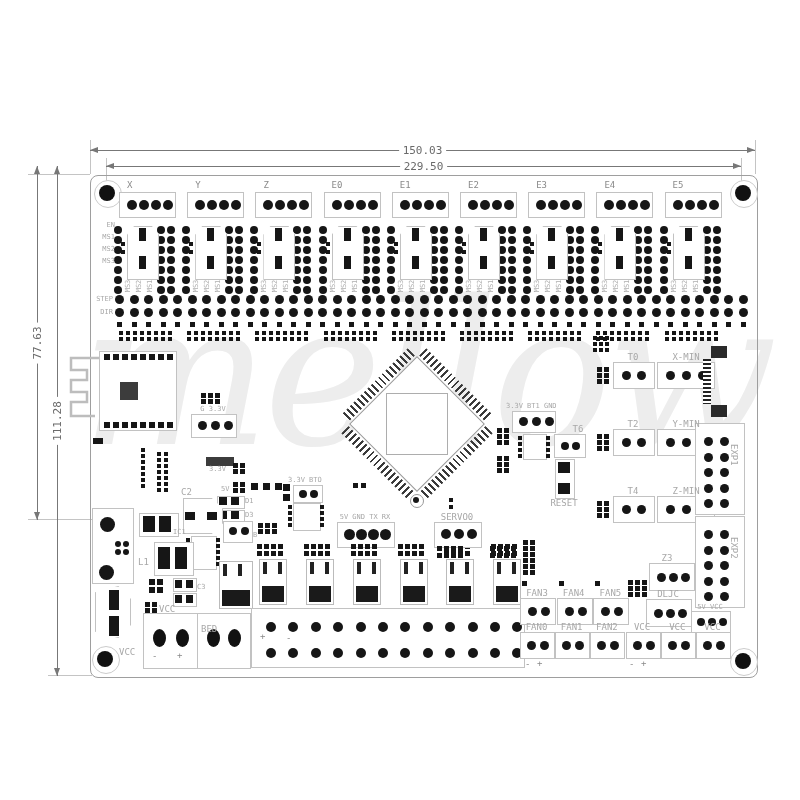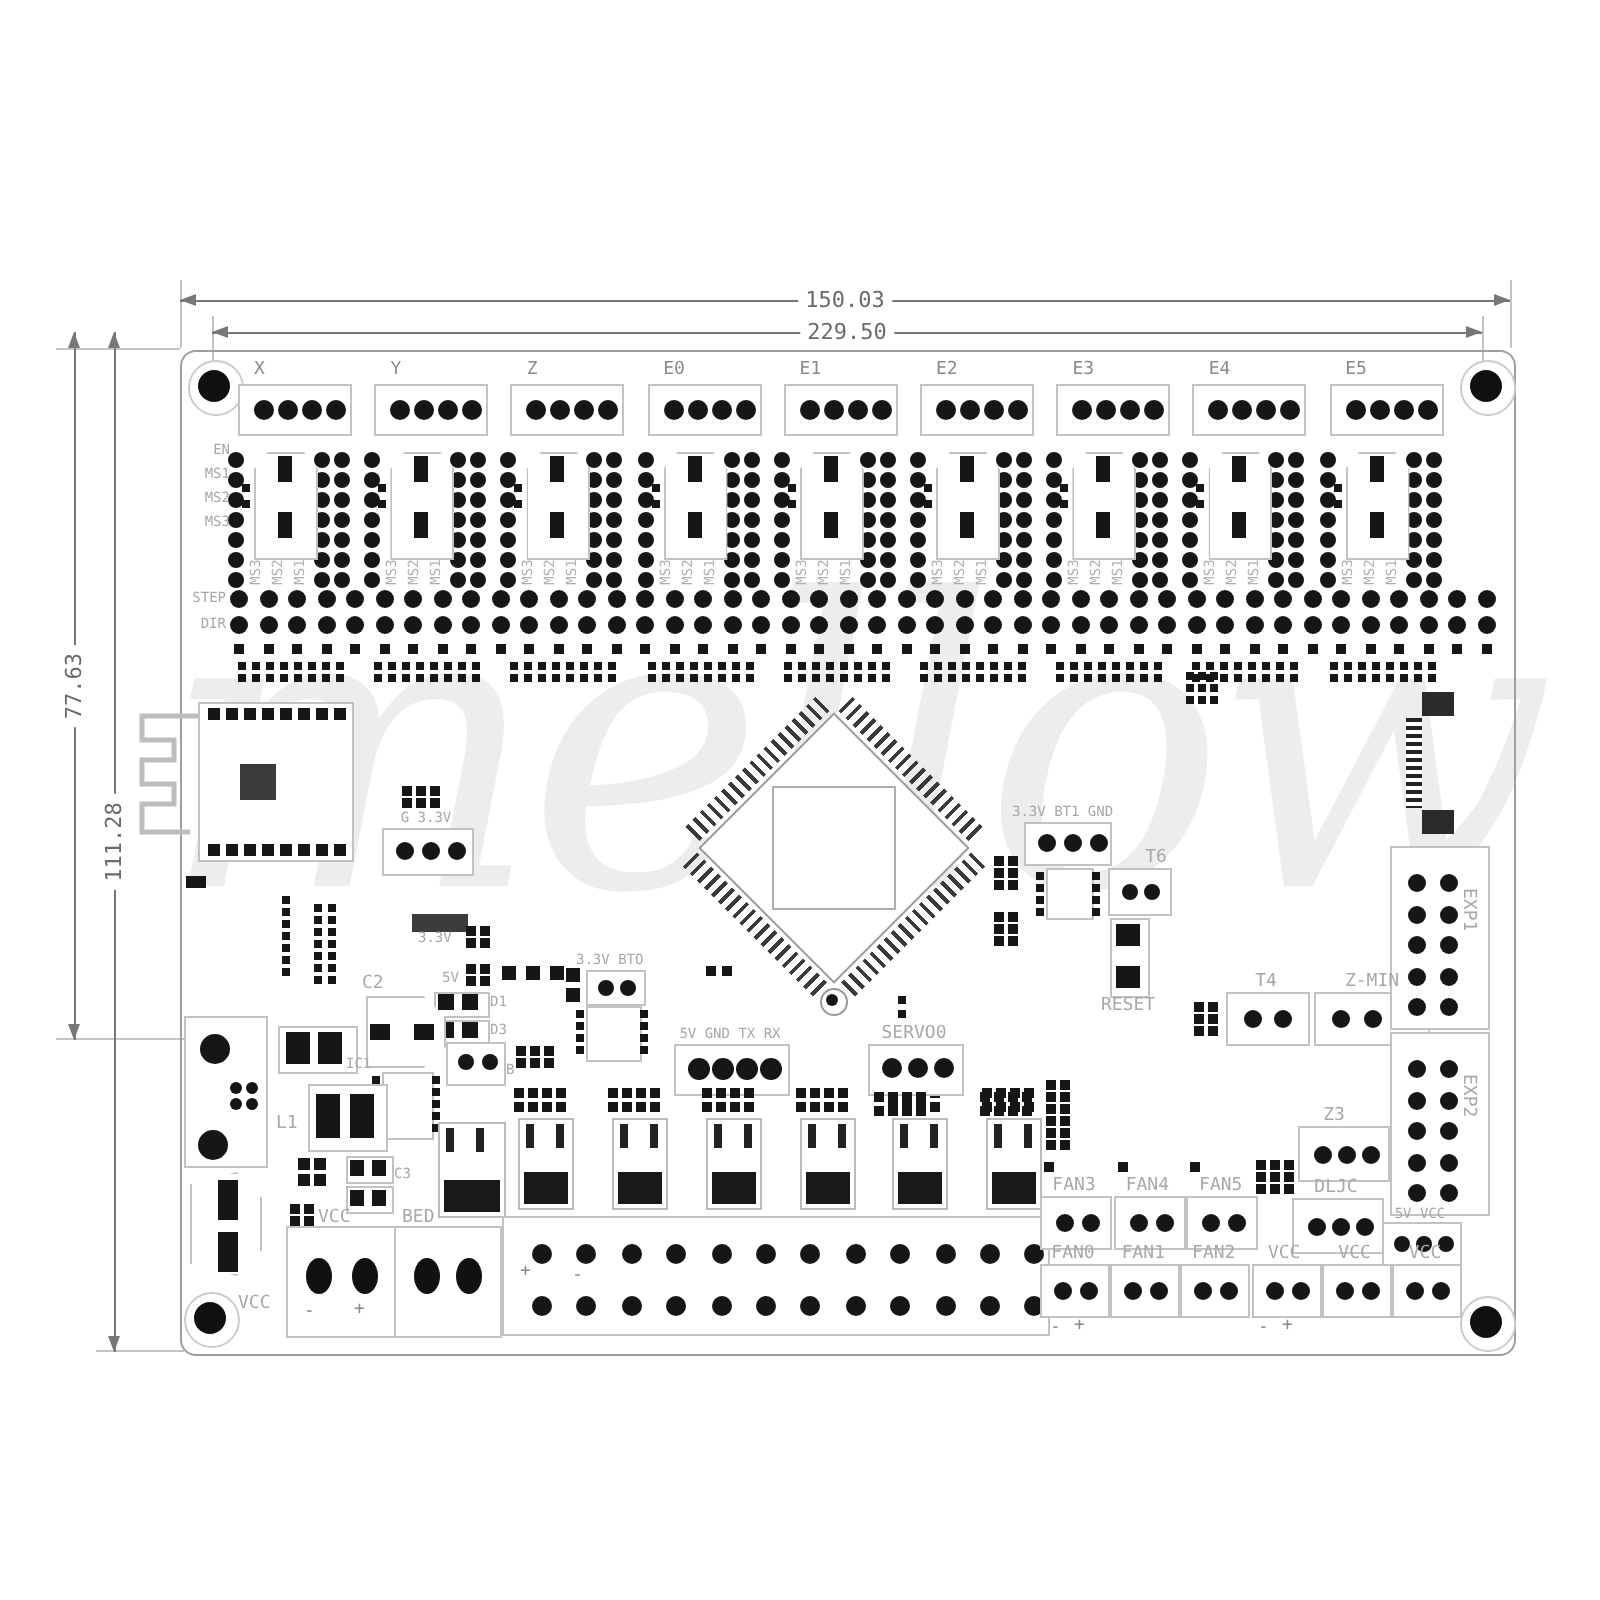--- a/index.html
+++ b/index.html
@@ -984,21 +984,21 @@
         <i style="width: 5px; height: 5px; left: 7px; top: 0px;"></i>
         <i style="width: 5px; height: 5px; left: 0px; top: 6px;"></i>
         <i style="width: 5px; height: 5px; left: 7px; top: 6px;"></i>
       </div>
     <div class="box" style="left:52px;top:437px;width:54px;height:54px">
       <div class="oval" style="left:9px;top:15px"></div>
       <div class="oval" style="left:32px;top:15px"></div>
       <span class="lbl dk" style="left:8px;top:38px">-</span>
       <span class="lbl dk" style="left:33px;top:37px">+</span>
     </div>
-    <span class="lbl" style="left:110px;top:429px">BED</span>
+    <span class="lbl" style="left:110px;top:449px">BED</span>
     <div class="box" style="left:106px;top:437px;width:52px;height:54px">
       <div class="oval" style="left:9px;top:15px"></div>
       <div class="oval" style="left:30px;top:15px"></div>
     </div>
     <span class="lbl" style="left:28px;top:472px">VCC</span>
 
     <div class="box" style="left:1px;top:332px;width:40px;height:74px">
       <div class="pad" style="left:7px;top:8px;width:15px;height:15px;border-radius:50%"></div>
       <div class="pad" style="left:6px;top:56px;width:15px;height:15px;border-radius:50%"></div>
       <div class="dots" style="left:22px;top:32px">
@@ -1236,20 +1236,70 @@
         <i style="width: 4px; height: 4px; left: 0px; top: 0px;"></i>
         <i style="width: 4px; height: 4px; left: 6px; top: 0px;"></i>
         <i style="width: 4px; height: 4px; left: 12px; top: 0px;"></i>
         <i style="width: 4px; height: 4px; left: 0px; top: 6px;"></i>
         <i style="width: 4px; height: 4px; left: 6px; top: 6px;"></i>
         <i style="width: 4px; height: 4px; left: 12px; top: 6px;"></i>
         <i style="width: 4px; height: 4px; left: 0px; top: 12px;"></i>
         <i style="width: 4px; height: 4px; left: 6px; top: 12px;"></i>
         <i style="width: 4px; height: 4px; left: 12px; top: 12px;"></i>
       </div>
+    <div class="iorow" style="--i: 0;">
+        <div class="dots sq" style="left:0;top:14px">
+          <i style="width: 5px; height: 5px; left: 0px; top: 0px;"></i>
+          <i style="width: 5px; height: 5px; left: 7px; top: 0px;"></i>
+          <i style="width: 5px; height: 5px; left: 0px; top: 6px;"></i>
+          <i style="width: 5px; height: 5px; left: 7px; top: 6px;"></i>
+          <i style="width: 5px; height: 5px; left: 0px; top: 12px;"></i>
+          <i style="width: 5px; height: 5px; left: 7px; top: 12px;"></i>
+        </div>
+        <span class="lbl c" style="left:16px;top:0;width:40px">T0</span>
+        <div class="box" style="left:16px;top:9px;width:40px;height:25px">
+          <div class="dots" style="left:8px;top:8px">
+            <i style="width: 9px; height: 9px; left: 0px; top: 0px;"></i>
+            <i style="width: 9px; height: 9px; left: 15px; top: 0px;"></i>
+          </div>
+        </div>
+        <span class="lbl c" style="left:60px;top:0;width:58px">X-MIN</span>
+        <div class="box" style="left:60px;top:9px;width:56px;height:25px">
+          <div class="dots" style="left:8px;top:8px">
+            <i style="width: 9px; height: 9px; left: 0px; top: 0px;"></i>
+            <i style="width: 9px; height: 9px; left: 16px; top: 0px;"></i>
+            <i style="width: 9px; height: 9px; left: 32px; top: 0px;"></i>
+          </div>
+        </div>
+      </div>
+      <div class="iorow" style="--i: 2;">
+        <div class="dots sq" style="left:0;top:14px">
+          <i style="width: 5px; height: 5px; left: 0px; top: 0px;"></i>
+          <i style="width: 5px; height: 5px; left: 7px; top: 0px;"></i>
+          <i style="width: 5px; height: 5px; left: 0px; top: 6px;"></i>
+          <i style="width: 5px; height: 5px; left: 7px; top: 6px;"></i>
+          <i style="width: 5px; height: 5px; left: 0px; top: 12px;"></i>
+          <i style="width: 5px; height: 5px; left: 7px; top: 12px;"></i>
+        </div>
+        <span class="lbl c" style="left:16px;top:0;width:40px">T2</span>
+        <div class="box" style="left:16px;top:9px;width:40px;height:25px">
+          <div class="dots" style="left:8px;top:8px">
+            <i style="width: 9px; height: 9px; left: 0px; top: 0px;"></i>
+            <i style="width: 9px; height: 9px; left: 15px; top: 0px;"></i>
+          </div>
+        </div>
+        <span class="lbl c" style="left:60px;top:0;width:58px">Y-MIN</span>
+        <div class="box" style="left:60px;top:9px;width:56px;height:25px">
+          <div class="dots" style="left:8px;top:8px">
+            <i style="width: 9px; height: 9px; left: 0px; top: 0px;"></i>
+            <i style="width: 9px; height: 9px; left: 16px; top: 0px;"></i>
+            <i style="width: 9px; height: 9px; left: 32px; top: 0px;"></i>
+          </div>
+        </div>
+      </div>
       <div class="iorow" style="--i: 4;">
         <div class="dots sq" style="left:0;top:14px">
           <i style="width: 5px; height: 5px; left: 0px; top: 0px;"></i>
           <i style="width: 5px; height: 5px; left: 7px; top: 0px;"></i>
           <i style="width: 5px; height: 5px; left: 0px; top: 6px;"></i>
           <i style="width: 5px; height: 5px; left: 7px; top: 6px;"></i>
           <i style="width: 5px; height: 5px; left: 0px; top: 12px;"></i>
           <i style="width: 5px; height: 5px; left: 7px; top: 12px;"></i>
         </div>
         <span class="lbl c" style="left:16px;top:0;width:40px">T4</span>

